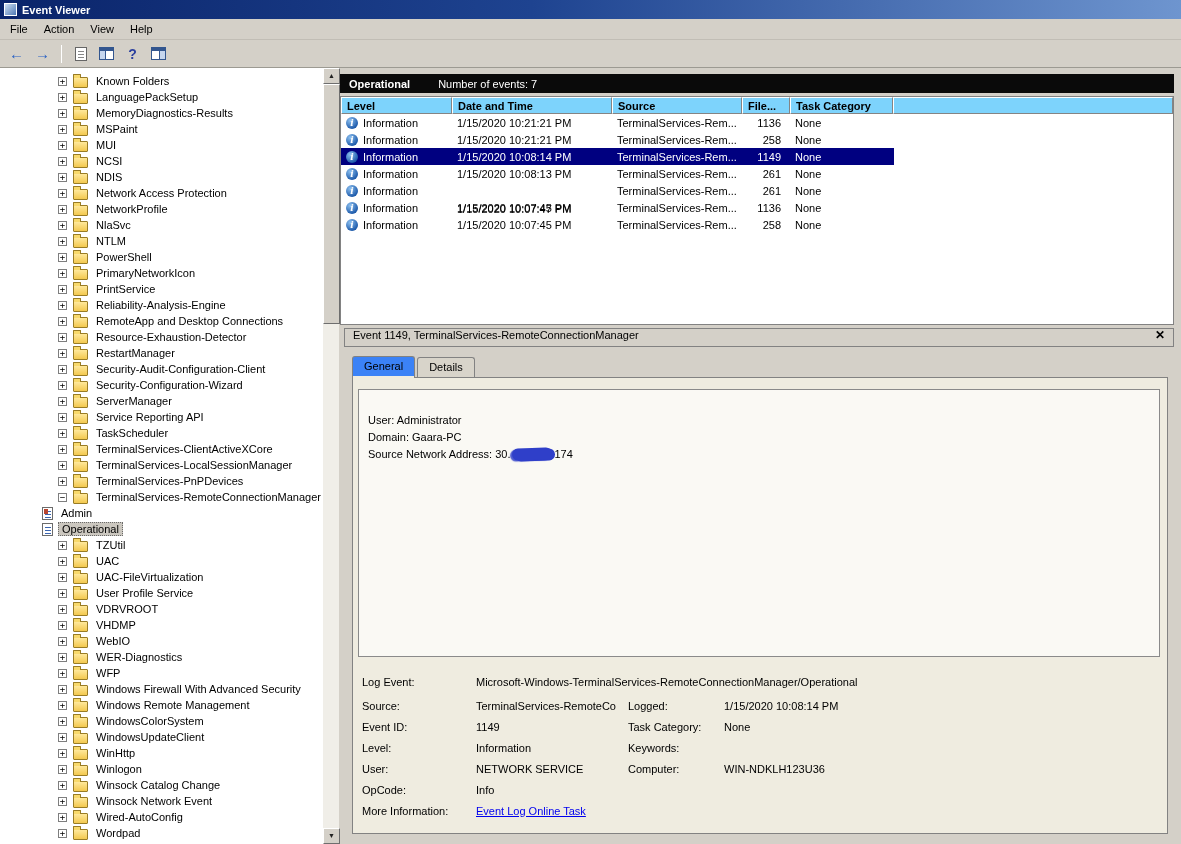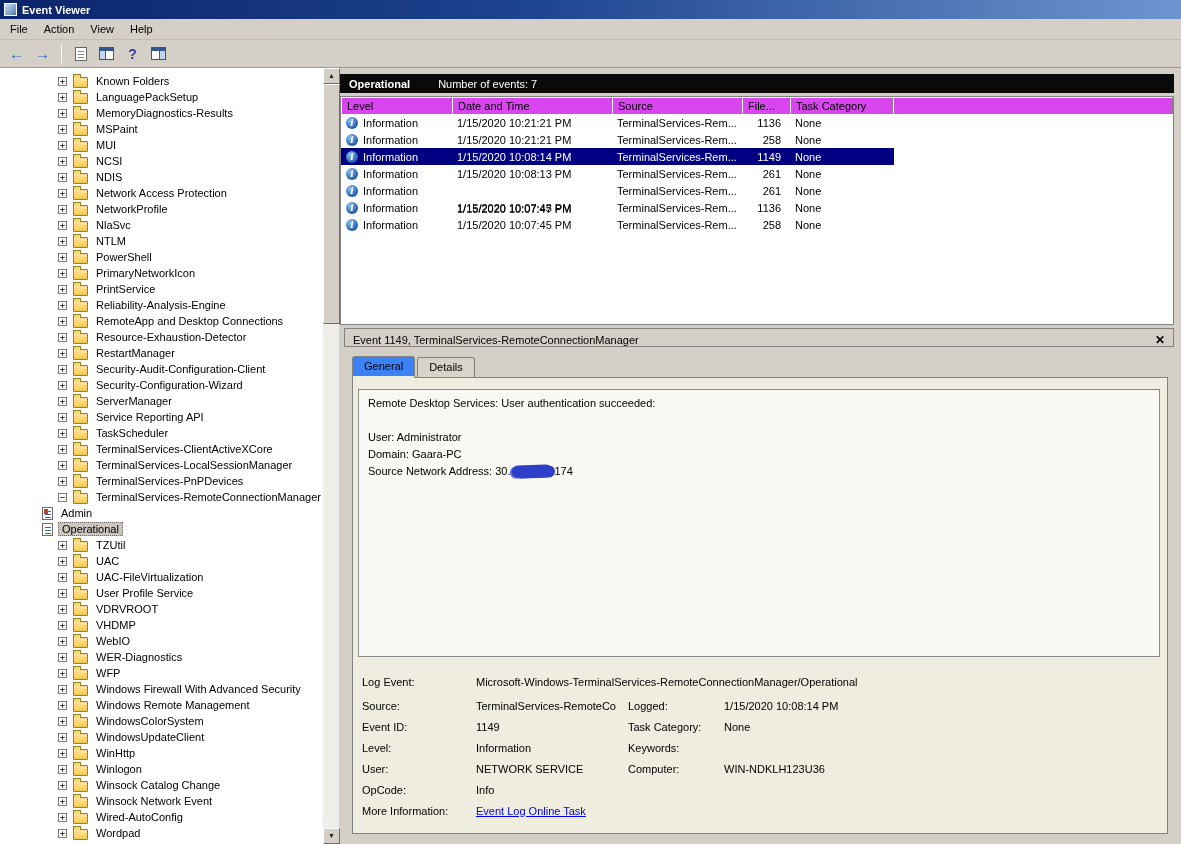--- a/index.html
+++ b/index.html
@@ -58,33 +58,33 @@
     border-color:#FFFFFF #6E6E6E #6E6E6E #FFFFFF;}
 
   
   .events-header{position:absolute;left:340px;top:74px;width:834px;height:19px;background:#0A0A0A;color:#fff;
     display:flex;align-items:center;padding:0 9px;}
   .eh-title{font-weight:bold;margin-right:28px;}
 
   
   .events-table{position:absolute;left:340px;top:96px;width:834px;height:229px;background:#fff;border:1px solid #828282;overflow:hidden;}
   .col-headers{display:flex;height:17px;}
-  .col-h{flex:0 0 auto;background:#d946ef;padding:2px 5px 12px;border-top:1px solid #fff;border-left:1px solid #fff;
-    border-right:1px solid #848484;border-bottom:1px solid #848484;overflow:hidden;white-space:nowrap;}
+  .col-h{flex:0 0 auto;background:#7dd3fc;padding:2px 5px 12px;border-top:1px solid #fff;border-left:1px solid #fff;
+    border-right:1px solid #848484;border-bottom:1px solid #848484;overflow:hidden;white-space:nowrap;font-weight:bold;}
   .col-h.filler{flex:1 1 auto;}
   .event-row{display:flex;align-items:center;height:17px;width:553px;}
   .event-row.selected{background:#000080;color:#fff;}
   .cell{flex:0 0 auto;padding:0 5px;overflow:hidden;white-space:nowrap;display:flex;align-items:center;}
   .cell.num{justify-content:flex-end;padding-right:9px;}
   .info-icon{width:12px;height:12px;border-radius:50%;background:radial-gradient(circle at 35% 30%,#8CC0F0,#1A57A8 75%);
     color:#fff;font:bold italic 9px/12px "DejaVu Serif",serif;text-align:center;margin-right:5px;flex:0 0 auto;}
 
   
   .detail-pane{position:absolute;left:344px;top:328px;width:830px;height:511px;}
-  .dp-header{height:19px;background:#D4D0C8;border:1px solid #828282;display:flex;align-items:flex-end;
+  .dp-header{height:19px;background:#D4D0C8;border:1px solid #828282;display:flex;align-items:flex-start;
     justify-content:space-between;padding:0 8px;}
   .dp-close{font-weight:bold;font-size:12px;line-height:1;}
   .tabs{position:absolute;top:29px;left:8px;display:flex;z-index:2;}
   .tab{height:20px;padding:3px 11px;border:1px solid #828282;border-bottom:none;border-radius:3px 3px 0 0;
     background:#D8D4CA;margin-right:2px;}
   .tab.active{background:#3b82f6;height:21px;margin-top:-1px;position:relative;}
   .tab.active::after{content:"";position:absolute;left:0;right:0;bottom:-1px;height:2px;background:#EFECE0;}
   .tab-page{position:absolute;top:49px;left:8px;right:6px;bottom:5px;background:#EFECE0;border:1px solid #828282;}
   .description-box{position:absolute;top:11px;left:5px;right:7px;height:268px;background:#FAF9F4;
     border:1px solid #8A8A8A;padding:5px 9px;line-height:17px;}
@@ -475,21 +475,20 @@
     <div class="dp-header">
       <span>Event 1149, TerminalServices-RemoteConnectionManager</span>
       <span class="dp-close">✕</span>
     </div>
     <div class="tabs">
       <div class="tab active">General</div>
       <div class="tab">Details</div>
     </div>
     <div class="tab-page">
       <div class="description-box">
-        <div>Remote Desktop Services: User authentication succeeded:</div>
         <div class="blank-line"></div>
         <div>User: Administrator</div>
         <div>Domain: Gaara-PC</div>
         <div>
           <span>Source Network Address: 30.</span><span class="redaction"></span><span>174</span>
         </div>
       </div>
       <div class="fields">
           <div class="field-row wide">
             <span class="f-label">Log Event:</span>

